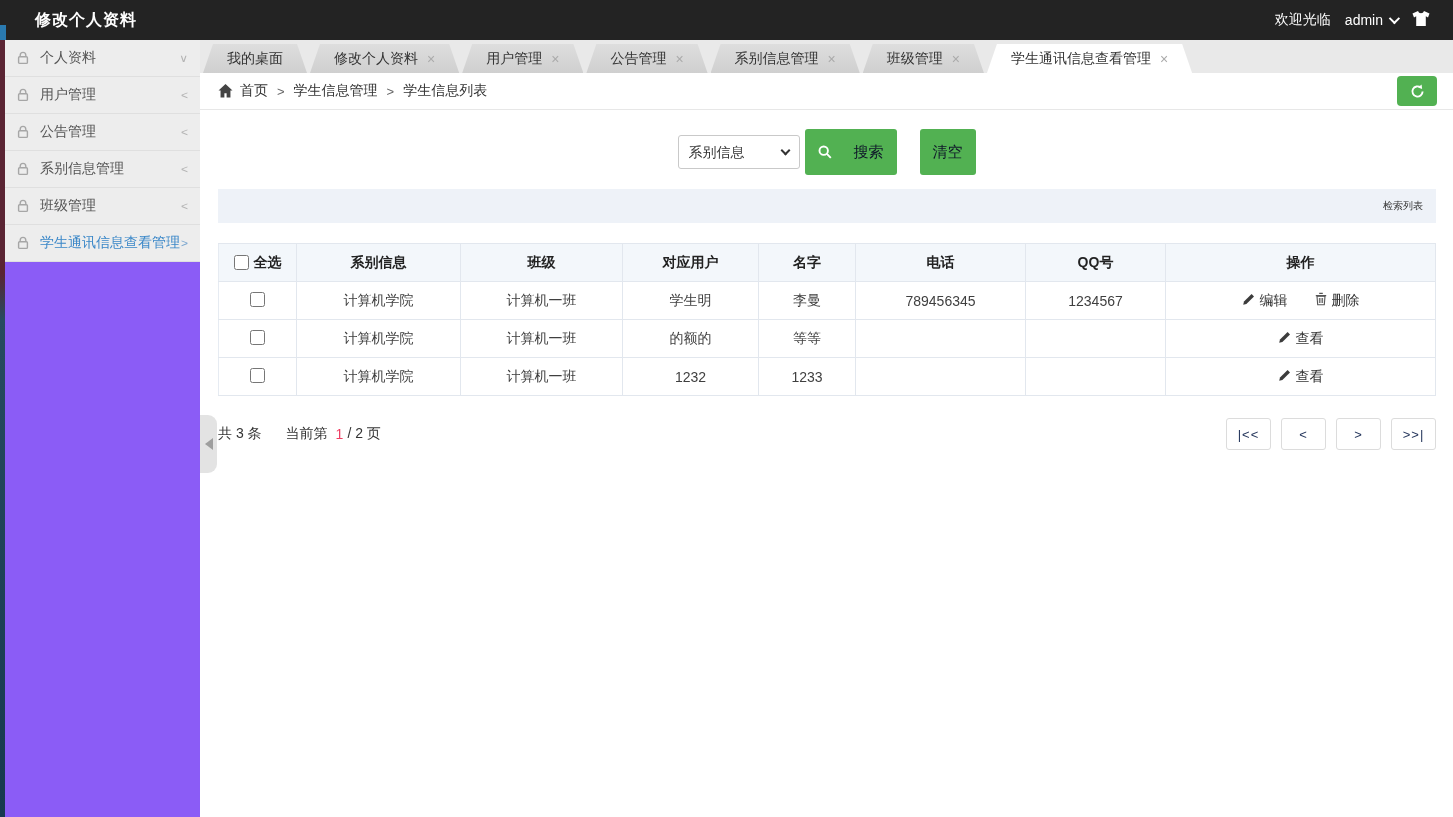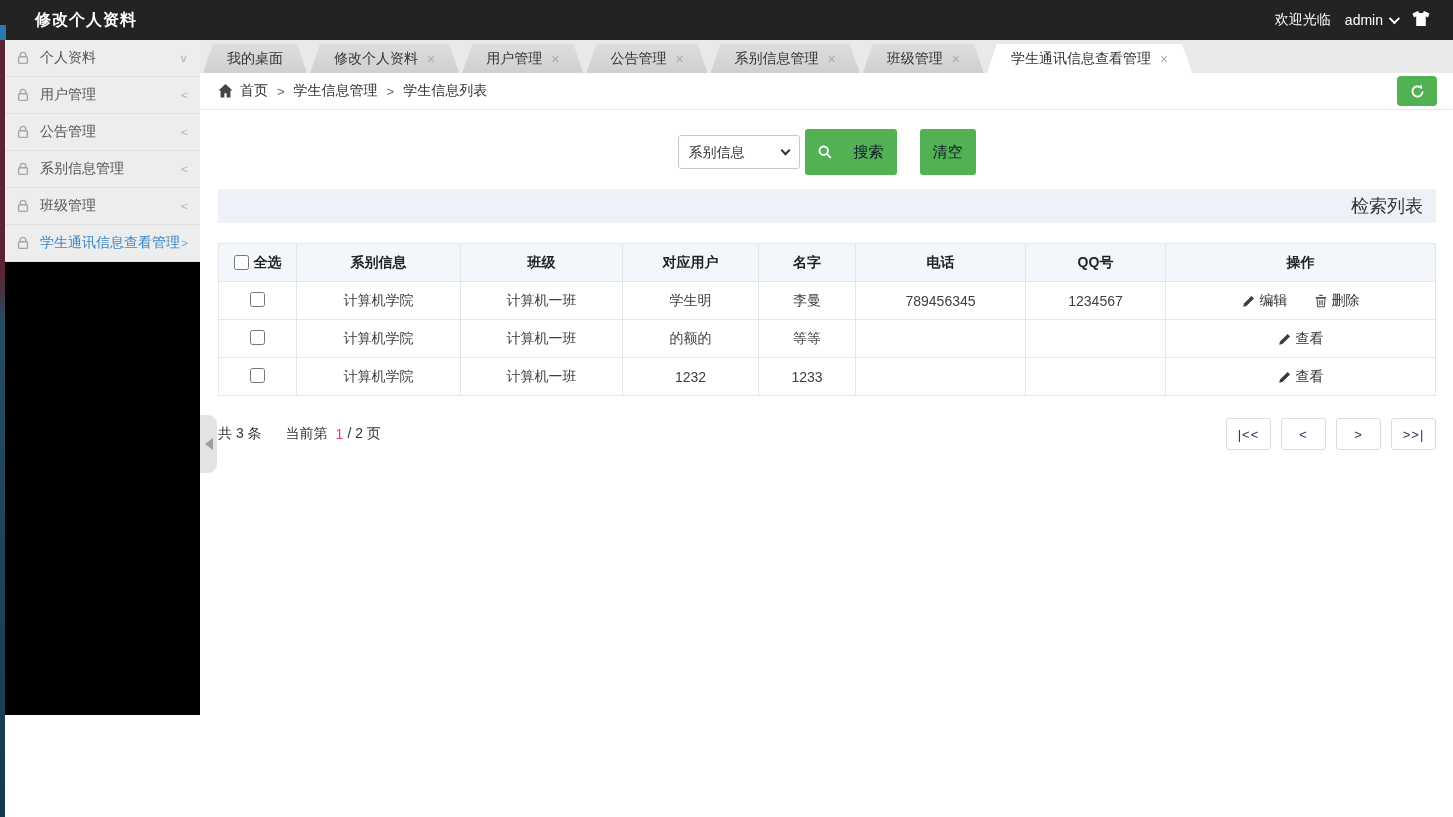--- a/index.html
+++ b/index.html
@@ -13,21 +13,21 @@
   .app-title { margin-left:35px; font-size:16px; font-weight:bold; letter-spacing:1px; }
   .topbar-right { margin-left:auto; margin-right:22px; display:flex; align-items:center; gap:14px; font-size:14px;justify-content:space-between; }
   .admin-group { display:flex; align-items:center; gap:6px; cursor:pointer; }
   .chev-down { width:8px; height:8px; border-right:2px solid #fff; border-bottom:2px solid #fff;
     transform:rotate(45deg) translateY(-2px); display:inline-block; }
   .tshirt { width:20px; height:17px; }
 
   
   .side-strip { position:absolute; left:0; top:40px; width:5px; height:777px;
     background:linear-gradient(#5a2433 0%, #5a2433 30%, #274b60 36%, #17394f 100%); z-index:5; }
-  .sidebar { position:absolute; left:0; top:40px; width:200px; height:675px; background:#000000; z-index:4; }
+  .sidebar { position:absolute; left:0; top:40px; width:200px; height:777px; background:#8b5cf6; z-index:4; }
   .menu-item { height:37px; display:flex; align-items:center; padding:0 12px 0 15px;
     border-bottom:1px solid #dfdfdf; font-size:14px; color:#555; cursor:pointer; background:#ededed; }
   .menu-item .mi-label { margin-left:9px; white-space:nowrap; }
   .menu-item .mi-arrow { margin-left:auto; color:#b3b3b3; font-size:12px; transform:scaleY(0.9); }
   .menu-item.active { color:var(--active-blue,#3a87c8); }
   .menu-item.active .mi-arrow { color:#7aa6cf; }
   .lock-ic { width:16px; height:16px; flex:0 0 16px; }
   .collapse-handle { position:absolute; left:200px; top:415px; width:17px; height:58px;
     background:#e3e3e3; border-radius:0 9px 9px 0; display:flex; align-items:center; justify-content:center;
     cursor:pointer; z-index:6; }
@@ -62,32 +62,32 @@
   .search-input { width:255px; height:34px; border:1px solid #c9c9c9; border-radius:3px;
     margin-left:3px; padding:0 10px; font-size:14px; font-family:inherit; color:#333; }
   .search-input::placeholder { color:#b9b9b9; }
   .btn-green { height:46px; background:var(--accent-green,#52b152); color:#0f172a; border:none;
     border-radius:3px; font-size:15px; cursor:pointer; display:flex; align-items:center; gap:22px;
     padding:0 13px; font-family:inherit; }
   .btn-search { margin-left:5px; }
   .btn-clear { margin-left:23px; }
 
   .list-label-bar { margin:20px 17px 16px 18px; height:34px; background:#eef2f8;
-    display:flex; align-items:center; justify-content:flex-end; padding:0 13px; font-size:18px; color:#333; }
+    display:flex; align-items:center; justify-content:flex-end; padding:0 13px; font-size:10px; color:#333; }
 
   .tbl-wrap { margin:20px 17px 0 18px; }
   table.data { width:100%; border-collapse:collapse; table-layout:fixed; }
   table.data th, table.data td { border:1px solid #e2e7ee; border-left-color:#e6ebf2; height:38px;
     text-align:center; font-size:14px; color:#3f3f3f; vertical-align:middle; }
   table.data th { background:#f3f7fb; font-weight:bold; color:#222; }
   table.data td { border-top-color:#e4e4e4; }
   .selall { display:flex; align-items:center; justify-content:center; gap:5px; }
   input[type="checkbox"] { width:15px; height:15px; cursor:pointer; }
   .op-cell { display:flex; align-items:center; justify-content:center; gap:26px; }
-  .op-link { display:inline-flex; align-items:center; gap:4px; cursor:pointer; color:#333; }
+  .op-link { display:inline-flex; align-items:flex-start; gap:4px; cursor:pointer; color:#333; }
   .ic14 { width:14px; height:14px; }
 
   .pager-row { margin:22px 17px 0 18px; display:flex; align-items:center; font-size:14px; color:#333; }
   .pg-sep { display:inline-block; width:24px; }
   .cur-page { color:var(--page-red,#ef3e63); margin:0 4px 0 8px; }
   .pager-btns { margin-left:auto; display:flex; gap:10px; }
   .pager-btn { min-width:45px; height:32px; background:#fff; border:1px solid #dcdcdc; border-radius:3px;
     color:#25365c; font-size:13px; letter-spacing:1px; cursor:pointer; font-family:inherit; }
 </style>
 </head>

